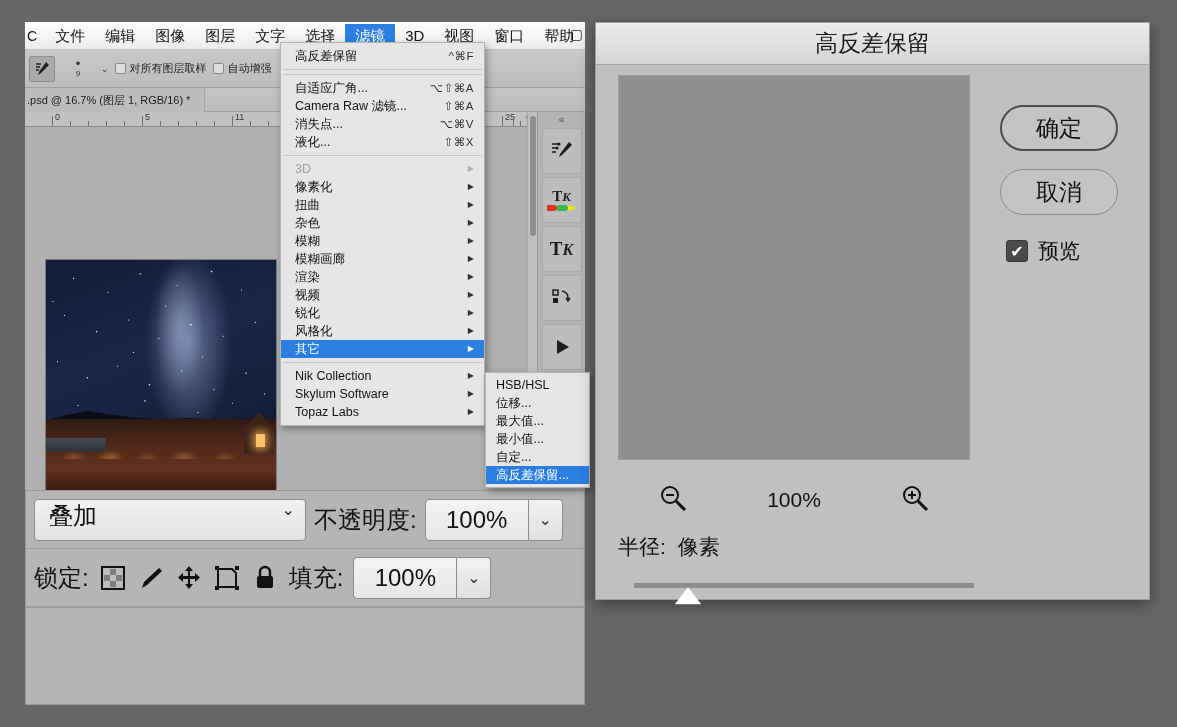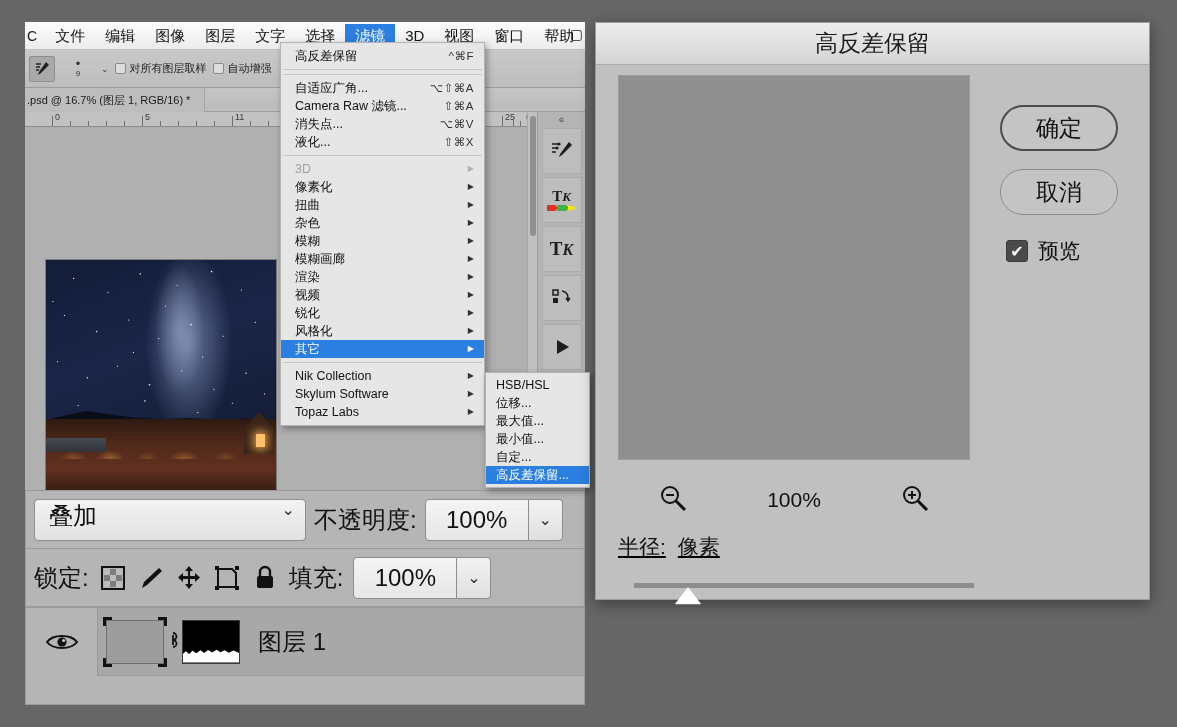--- a/index.html
+++ b/index.html
@@ -316,21 +316,21 @@
     display: flex; align-items: center; justify-content: center;
   }
   #preview-check .lbl { font-size: 21px; color: #111; }
   #zoom-row {
     position: absolute; left: 22px; top: 456px; width: 352px; height: 42px;
     display: flex; align-items: center; justify-content: space-around;
   }
   #zoom-row .zlabel { font-size: 21px; color: #111; }
   #radius-row {
     position: absolute; left: 22px; top: 505px; width: 420px; height: 38px;
-    display: flex; align-items: center; gap: 12px; text-decoration: underline;
+    display: flex; align-items: center; gap: 12px;
   }
   #radius-row .rl { font-size: 21px; color: #111; }
   #radius-input {
     width: 108px; height: 34px; background: #dcdcdc;
     border: 2px solid #5b9bd8; border-radius: 2px;
     display: flex; align-items: center; padding-left: 8px;
     font-size: 21px; color: #111;
   }
   #slider-area { position: absolute; left: 22px; top: 552px; width: 510px; height: 34px; }
   #slider-track { position: absolute; left: 16px; top: 8px; width: 340px; height: 5px; background: #8d8d8d; }
@@ -646,45 +646,20 @@
       </span>
       <span class="panel-label">填充:</span>
       <div style="display:flex;">
         <div class="num-field">
             <span>100%</span>
           </div>
         <div class="num-stepper">⌄</div>
       </div>
     </div>
 
-    <div id="layer-row">
-      <div class="eye-cell">
-        <svg width="34" height="20" viewBox="0 0 34 20">
-            <path d="M2 10 C8 2, 26 2, 32 10 C26 18, 8 18, 2 10 Z" fill="none" stroke="#111" stroke-width="2"></path>
-            <circle cx="17" cy="10" r="4.6" fill="#111"></circle>
-            <circle cx="18.6" cy="8.6" r="1.5" fill="#d0d0d0"></circle>
-          </svg>
-      </div>
-      <div class="layer-thumb">
-        <span class="sel-corner" style="left:-4px;top:-4px;border-right:none;border-bottom:none;"></span>
-        <span class="sel-corner" style="right:-4px;top:-4px;border-left:none;border-bottom:none;"></span>
-        <span class="sel-corner" style="left:-4px;bottom:-4px;border-right:none;border-top:none;"></span>
-        <span class="sel-corner" style="right:-4px;bottom:-4px;border-left:none;border-top:none;"></span>
-      </div>
-      <span class="link-icon">
-        <svg width="14" height="24" viewBox="0 0 14 24">
-            <path d="M7 5 a3.5 3.5 0 1 1 0 7 a3.5 3.5 0 1 1 0 7" fill="none" stroke="#111" stroke-width="1.8"></path>
-            <path d="M7 7 L7 17" stroke="#111" stroke-width="1.8"></path>
-          </svg>
-      </span>
-      <div class="mask-thumb">
-        <div class="white"></div>
-      </div>
-      <span class="layer-name">图层 1</span>
-    </div>
     <div id="layer-bottom"></div>
   </div>
 
   <div id="dialog">
     <div id="dialog-titlebar">
       <span id="dialog-title">高反差保留</span>
     </div>
 
     <div id="preview-box">
       <div class="noise"></div>

